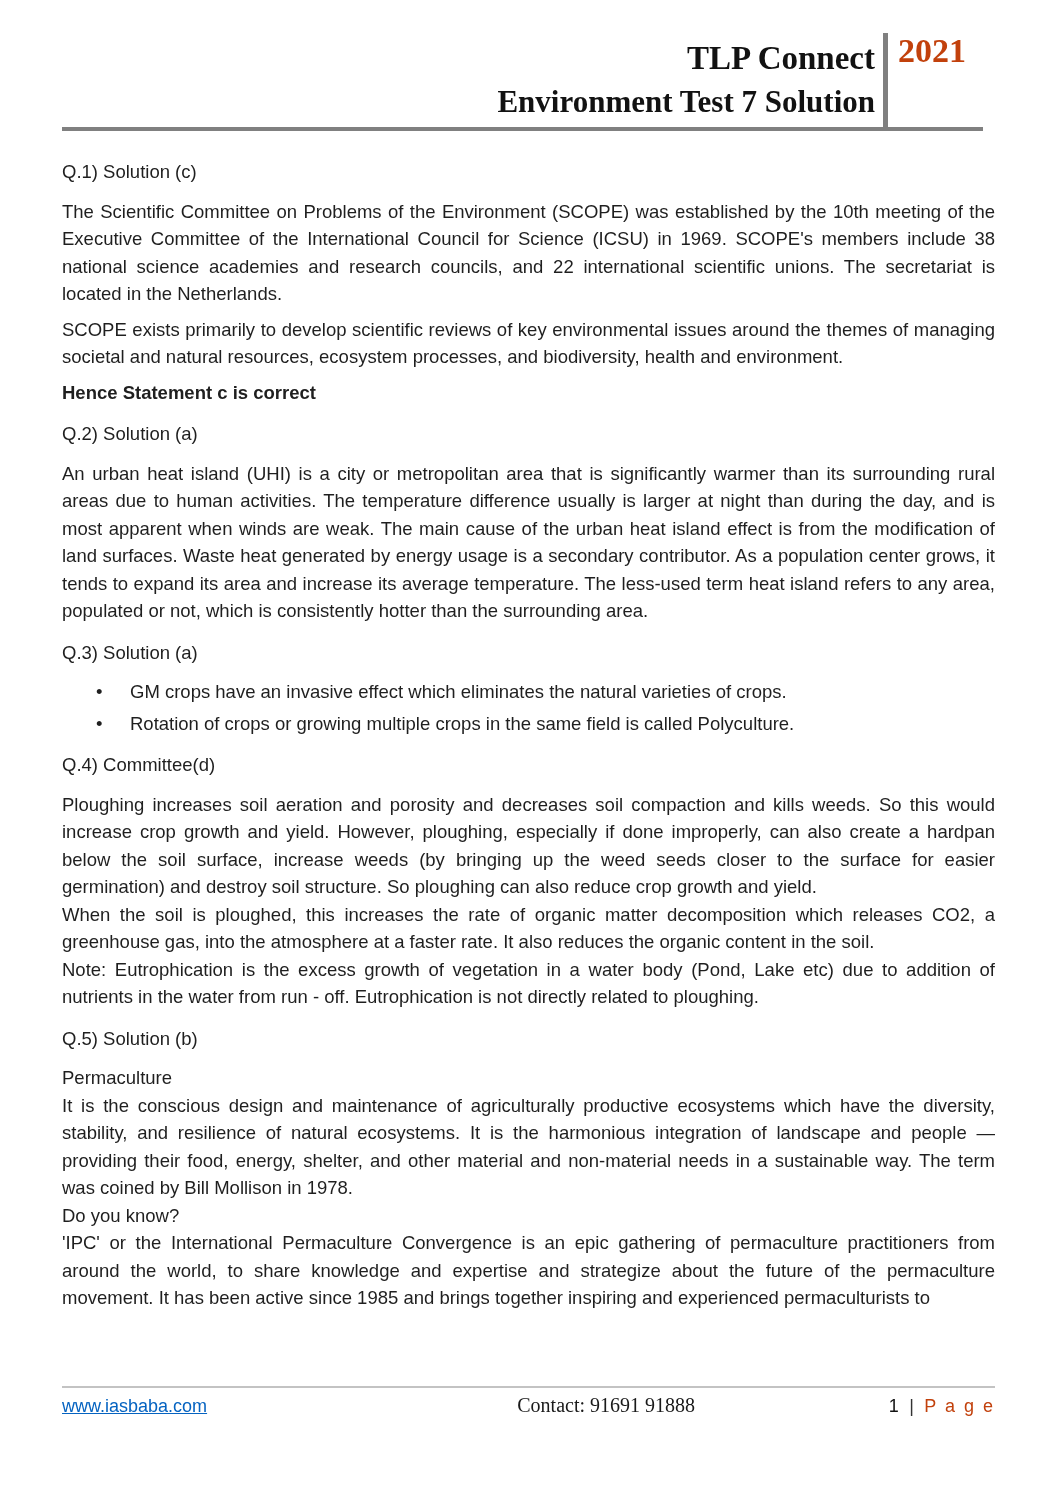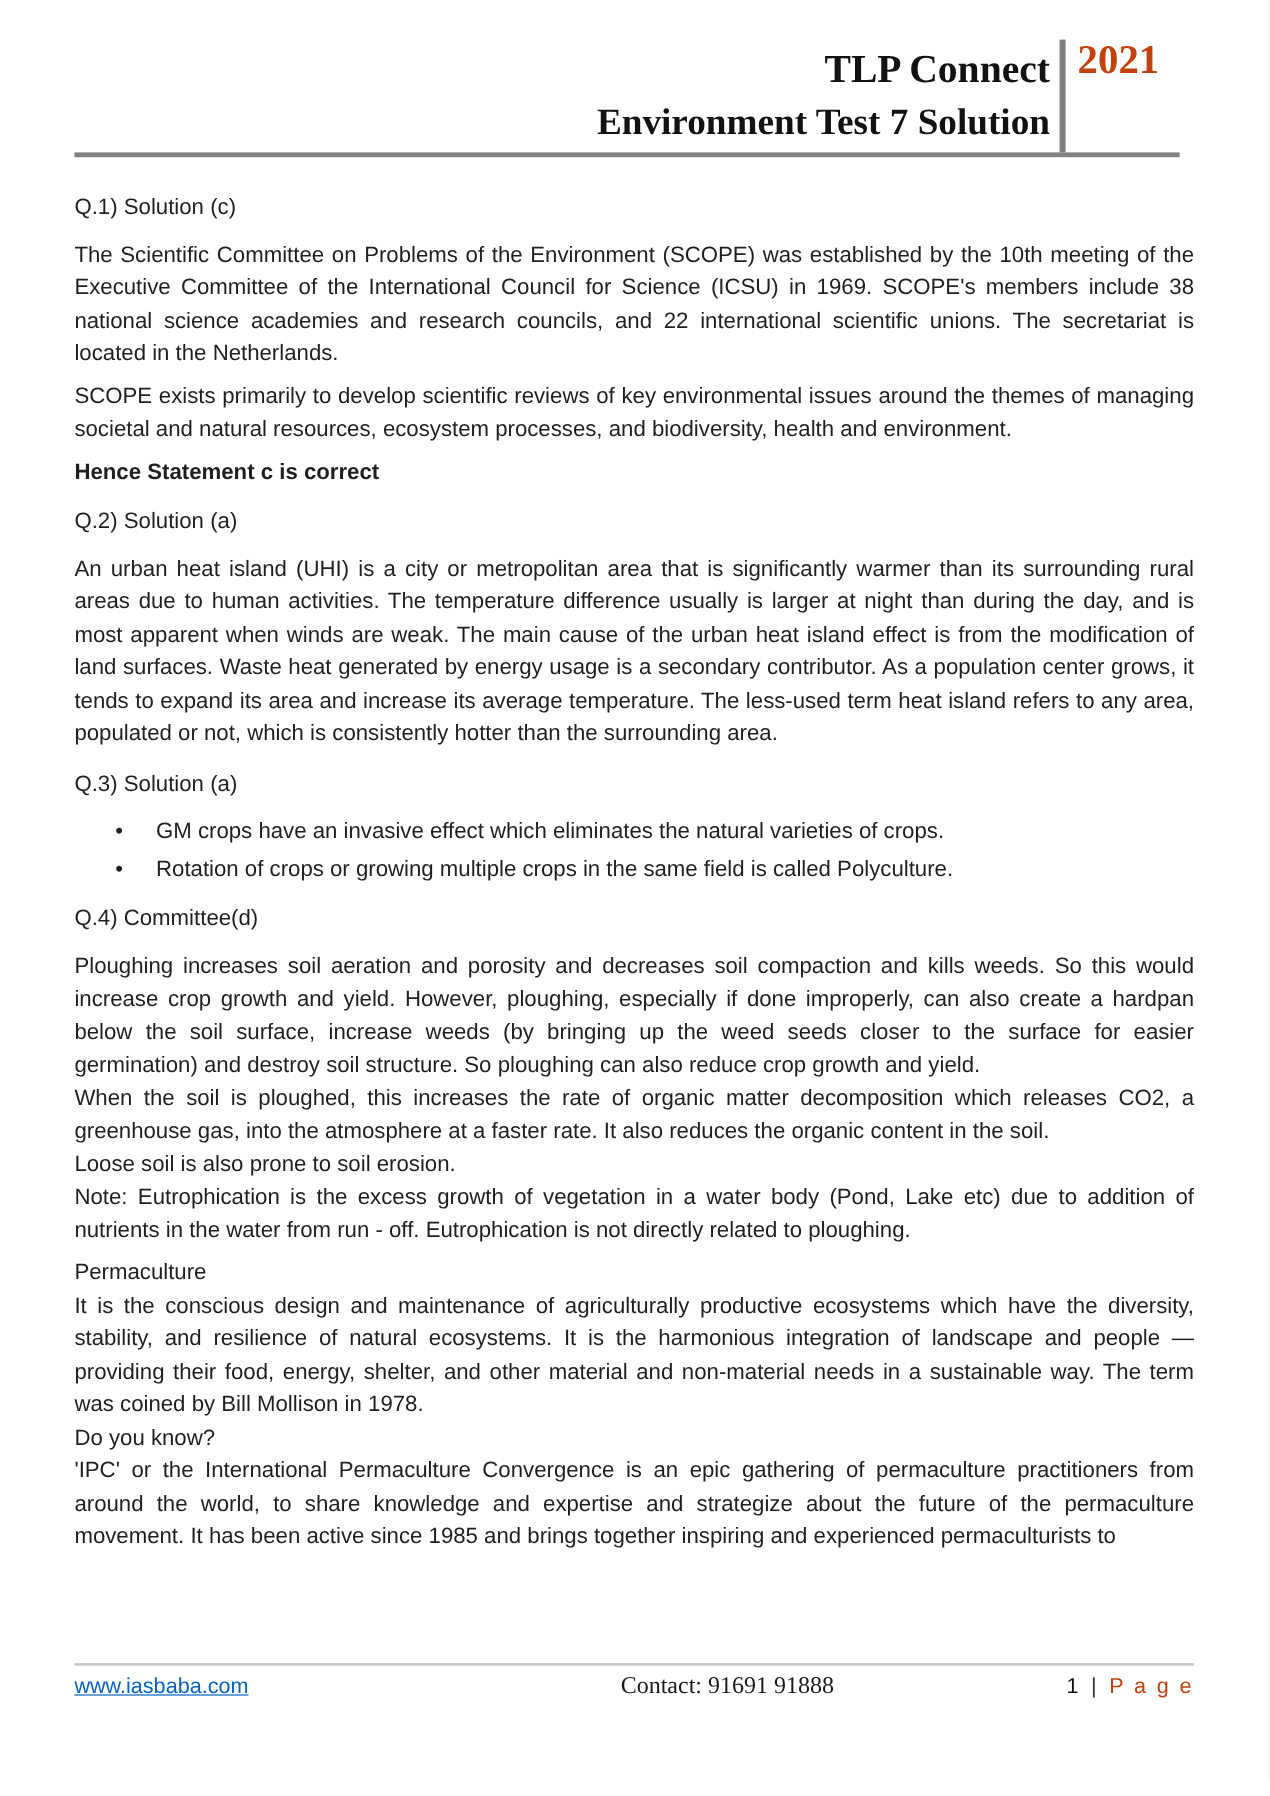--- a/index.html
+++ b/index.html
@@ -117,23 +117,23 @@
         </div>
         <div class="bullet-item">
           <span class="bullet-glyph">•</span>
           <span>Rotation of crops or growing multiple crops in the same field is called Polyculture.</span>
         </div>
       </div>
       <div class="heading">Q.4) Committee(d)</div>
       <div class="lines">
         <div class="line">Ploughing increases soil aeration and porosity and decreases soil compaction and kills weeds. So this would increase crop growth and yield. However, ploughing, especially if done improperly, can also create a hardpan below the soil surface, increase weeds (by bringing up the weed seeds closer to the surface for easier germination) and destroy soil structure. So ploughing can also reduce crop growth and yield.</div>
         <div class="line">When the soil is ploughed, this increases the rate of organic matter decomposition which releases CO2, a greenhouse gas, into the atmosphere at a faster rate. It also reduces the organic content in the soil.</div>
-        <div class="line">Loose soil is also prone to soil erosion.</div>
         <div class="line">Note: Eutrophication is the excess growth of vegetation in a water body (Pond, Lake etc) due to addition of nutrients in the water from run - off. Eutrophication is not directly related to ploughing.</div>
       </div>
+      <div class="heading">Q.5) Solution (b)</div>
       <div class="lines">
         <div class="line">Permaculture</div>
         <div class="line">It is the conscious design and maintenance of agriculturally productive ecosystems which have the diversity, stability, and resilience of natural ecosystems. It is the harmonious integration of landscape and people — providing their food, energy, shelter, and other material and non-material needs in a sustainable way. The term was coined by Bill Mollison in 1978.</div>
         <div class="line">Do you know?</div>
         <div class="line">'IPC' or the International Permaculture Convergence is an epic gathering of permaculture practitioners from around the world, to share knowledge and expertise and strategize about the future of the permaculture movement. It has been active since 1985 and brings together inspiring and experienced permaculturists to</div>
       </div>
     </div>
 
   <div class="footer-rule"></div>
   <div class="footer">

